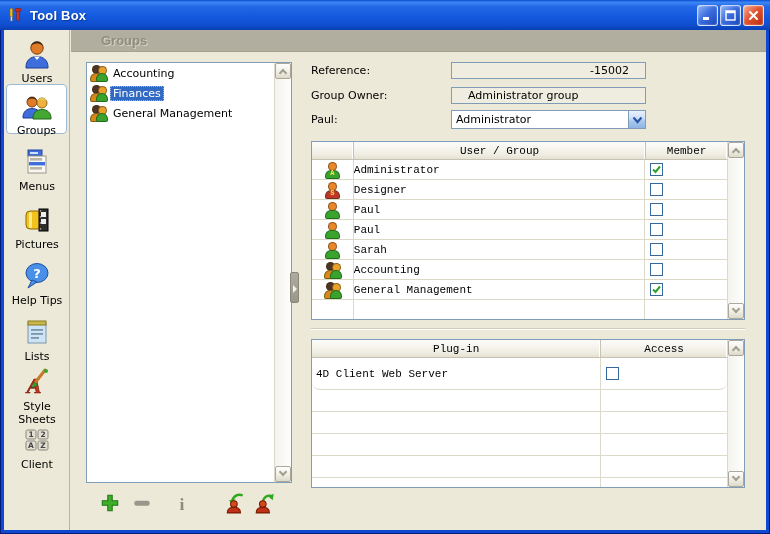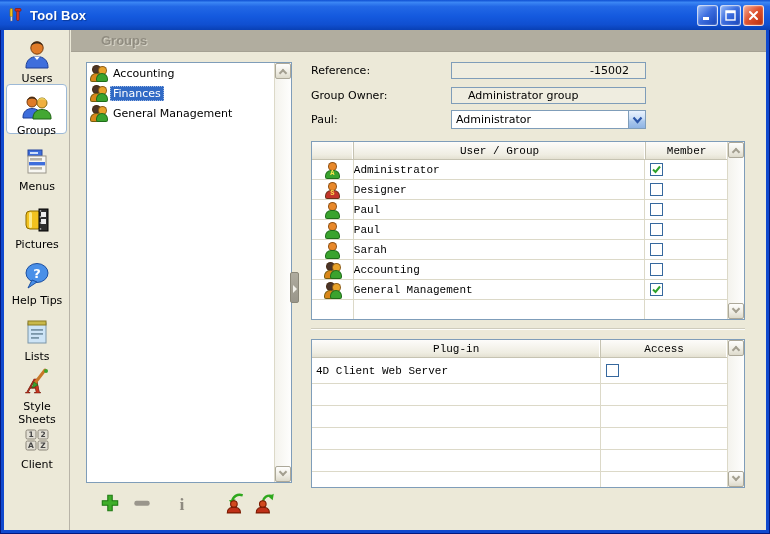--- a/index.html
+++ b/index.html
@@ -153,21 +153,21 @@
   .tc { display:flex; align-items:center; border-right:1px solid #DCD9C8; overflow:hidden; }
   
   .ut .c-icon { width:42px; justify-content:center; }
   .ut .c-name { width:293px; }
   .ut .c-member { width:82px; padding-left:5px; border-right:none; }
   .ut .trow { height:20px; }
   
   .pt .c-plug { width:290px; padding-left:4px; }
   .pt .c-access { width:127px; padding-left:5px; border-right:none; }
   .pt .trow { height:22px; }
-  .pt .trow.first { height:26px; }
+  .pt .trow.first { height:32px;border-radius:8px; }
   
   .cb {
     width:13px; height:13px; background:#fff; border:1px solid #36689E;
     display:flex; align-items:center; justify-content:center; cursor:pointer;
   }
   .cb svg { display:none; width:11px; height:11px; }
   .cb.checked svg { display:block; }
   .hgroove {
     position:absolute; left:240px; top:276px; width:434px; height:2px;
     border-top:1px solid #CFCCBD; border-bottom:1px solid #FDFDFA;

